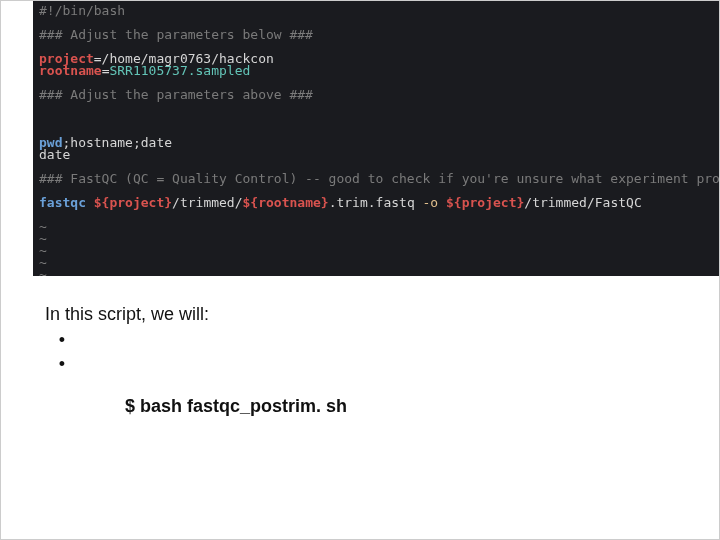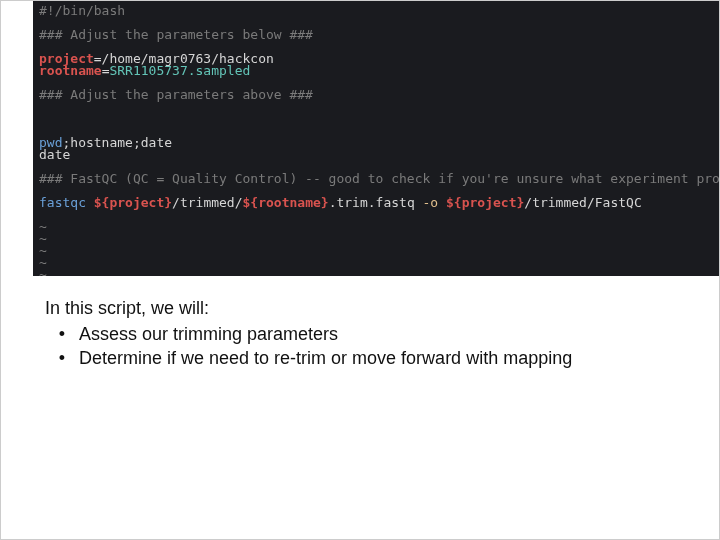--- a/index.html
+++ b/index.html
@@ -22,25 +22,25 @@
     color: #d6d6d6;
     white-space: pre;
     overflow: hidden;
     margin-left: 32px;
   }
   .t-line { display: block; height: 12px; }
   .gray   { color: #7a7a7a; }
   .red    { color: #d9534f; font-weight: bold; }
   .teal   { color: #63c4b7; }
   .yellow { color: #e2c08d; }
-  .blue   { color: #6aa0d8; }
+  .blue   { color: #6aa0d8; font-weight: bold; }
   .ltext  { color: #d6d6d6; }
 
   .doc {
-    padding: 20px 44px 0 44px;
+    padding: 26px 44px 0 44px;
     font-size: 18px;
     line-height: 24px;
     color: #111;
   }
   .doc p { margin-bottom: 2px; }
   .bullets { margin: 0 0 18px 0; }
   .bullets .row { display: flex; align-items: flex-start; }
   .bullets .b { width: 34px; text-align: center; }
   .cmd-indent { padding-left: 80px; font-weight: bold; }
   .runline { margin-top: 12px; }
@@ -48,20 +48,19 @@
 </head>
 <body>
 
 <div class="terminal" id="terminal"><span class="t-line"><span class="gray">#!/bin/bash</span></span><span class="t-line">&nbsp;</span><span class="t-line"><span class="gray">### Adjust the parameters below ###</span></span><span class="t-line">&nbsp;</span><span class="t-line"><span class="red">project</span><span class="ltext">=/home/magr0763/hackcon</span></span><span class="t-line"><span class="red">rootname</span><span class="ltext">=</span><span class="teal">SRR1105737.sampled</span></span><span class="t-line">&nbsp;</span><span class="t-line"><span class="gray">### Adjust the parameters above ###</span></span><span class="t-line">&nbsp;</span><span class="t-line">&nbsp;</span><span class="t-line">&nbsp;</span><span class="t-line"><span class="blue">pwd</span><span class="ltext">;hostname;date</span></span><span class="t-line"><span class="ltext">date</span></span><span class="t-line">&nbsp;</span><span class="t-line"><span class="gray">### FastQC (QC = Quality Control) -- good to check if you're unsure what experiment protocol was used, whether or not data coming off the sequencer is good, etc.</span></span><span class="t-line">&nbsp;</span><span class="t-line"><span class="blue">fastqc </span><span class="red">${project}</span><span class="ltext">/trimmed/</span><span class="red">${rootname}</span><span class="ltext">.trim.fastq </span><span class="yellow">-o </span><span class="red">${project}</span><span class="ltext">/trimmed/FastQC</span></span><span class="t-line">&nbsp;</span><span class="t-line"><span class="gray">~</span></span><span class="t-line"><span class="gray">~</span></span><span class="t-line"><span class="gray">~</span></span><span class="t-line"><span class="gray">~</span></span><span class="t-line"><span class="gray">~</span></span></div>
 
 <div class="doc">
   <p>In this script, we will:</p>
   <div class="bullets">
     <div class="row">
       <span class="b">•</span>
-      <span>Assess our trimming parameters</span>
     </div>
     <div class="row">
       <span class="b">•</span>
-      <span>Determine if we need to re-trim or move forward with mapping</span>
     </div>
   </div>
+  <p class="cmd-indent">$ bash fastqc_postrim. sh</p>
 </div>
 
 </body></html>

